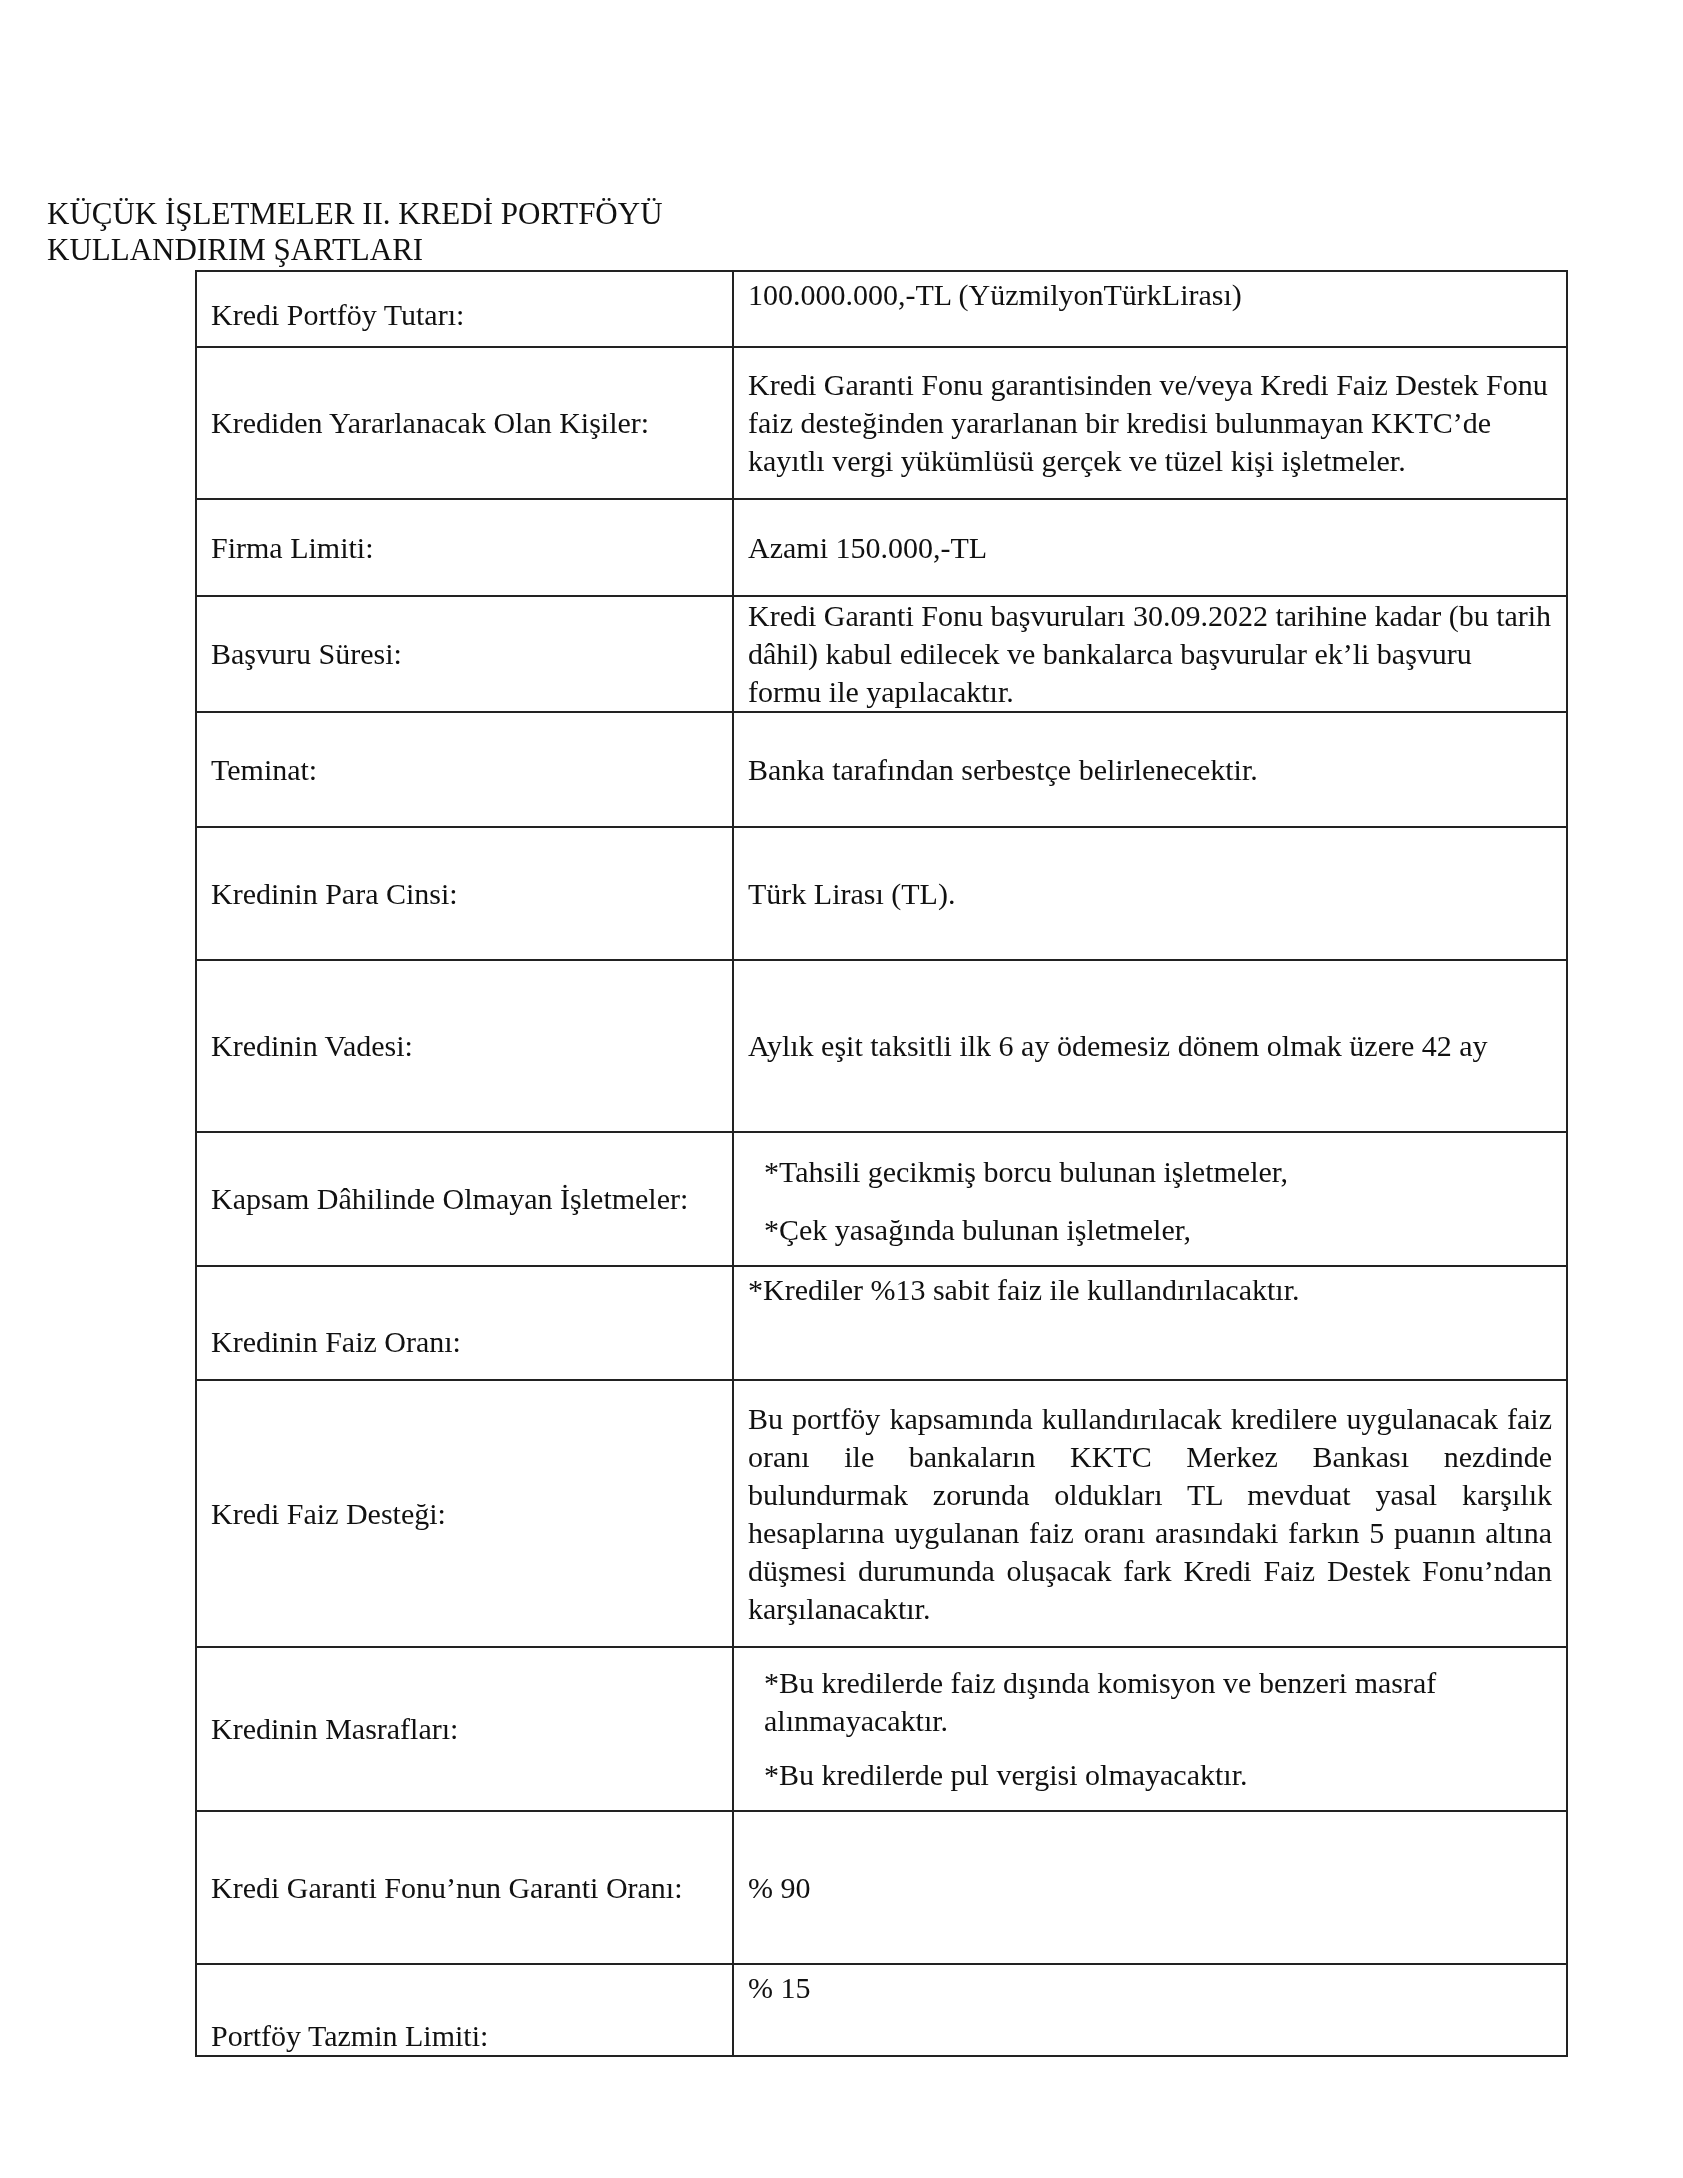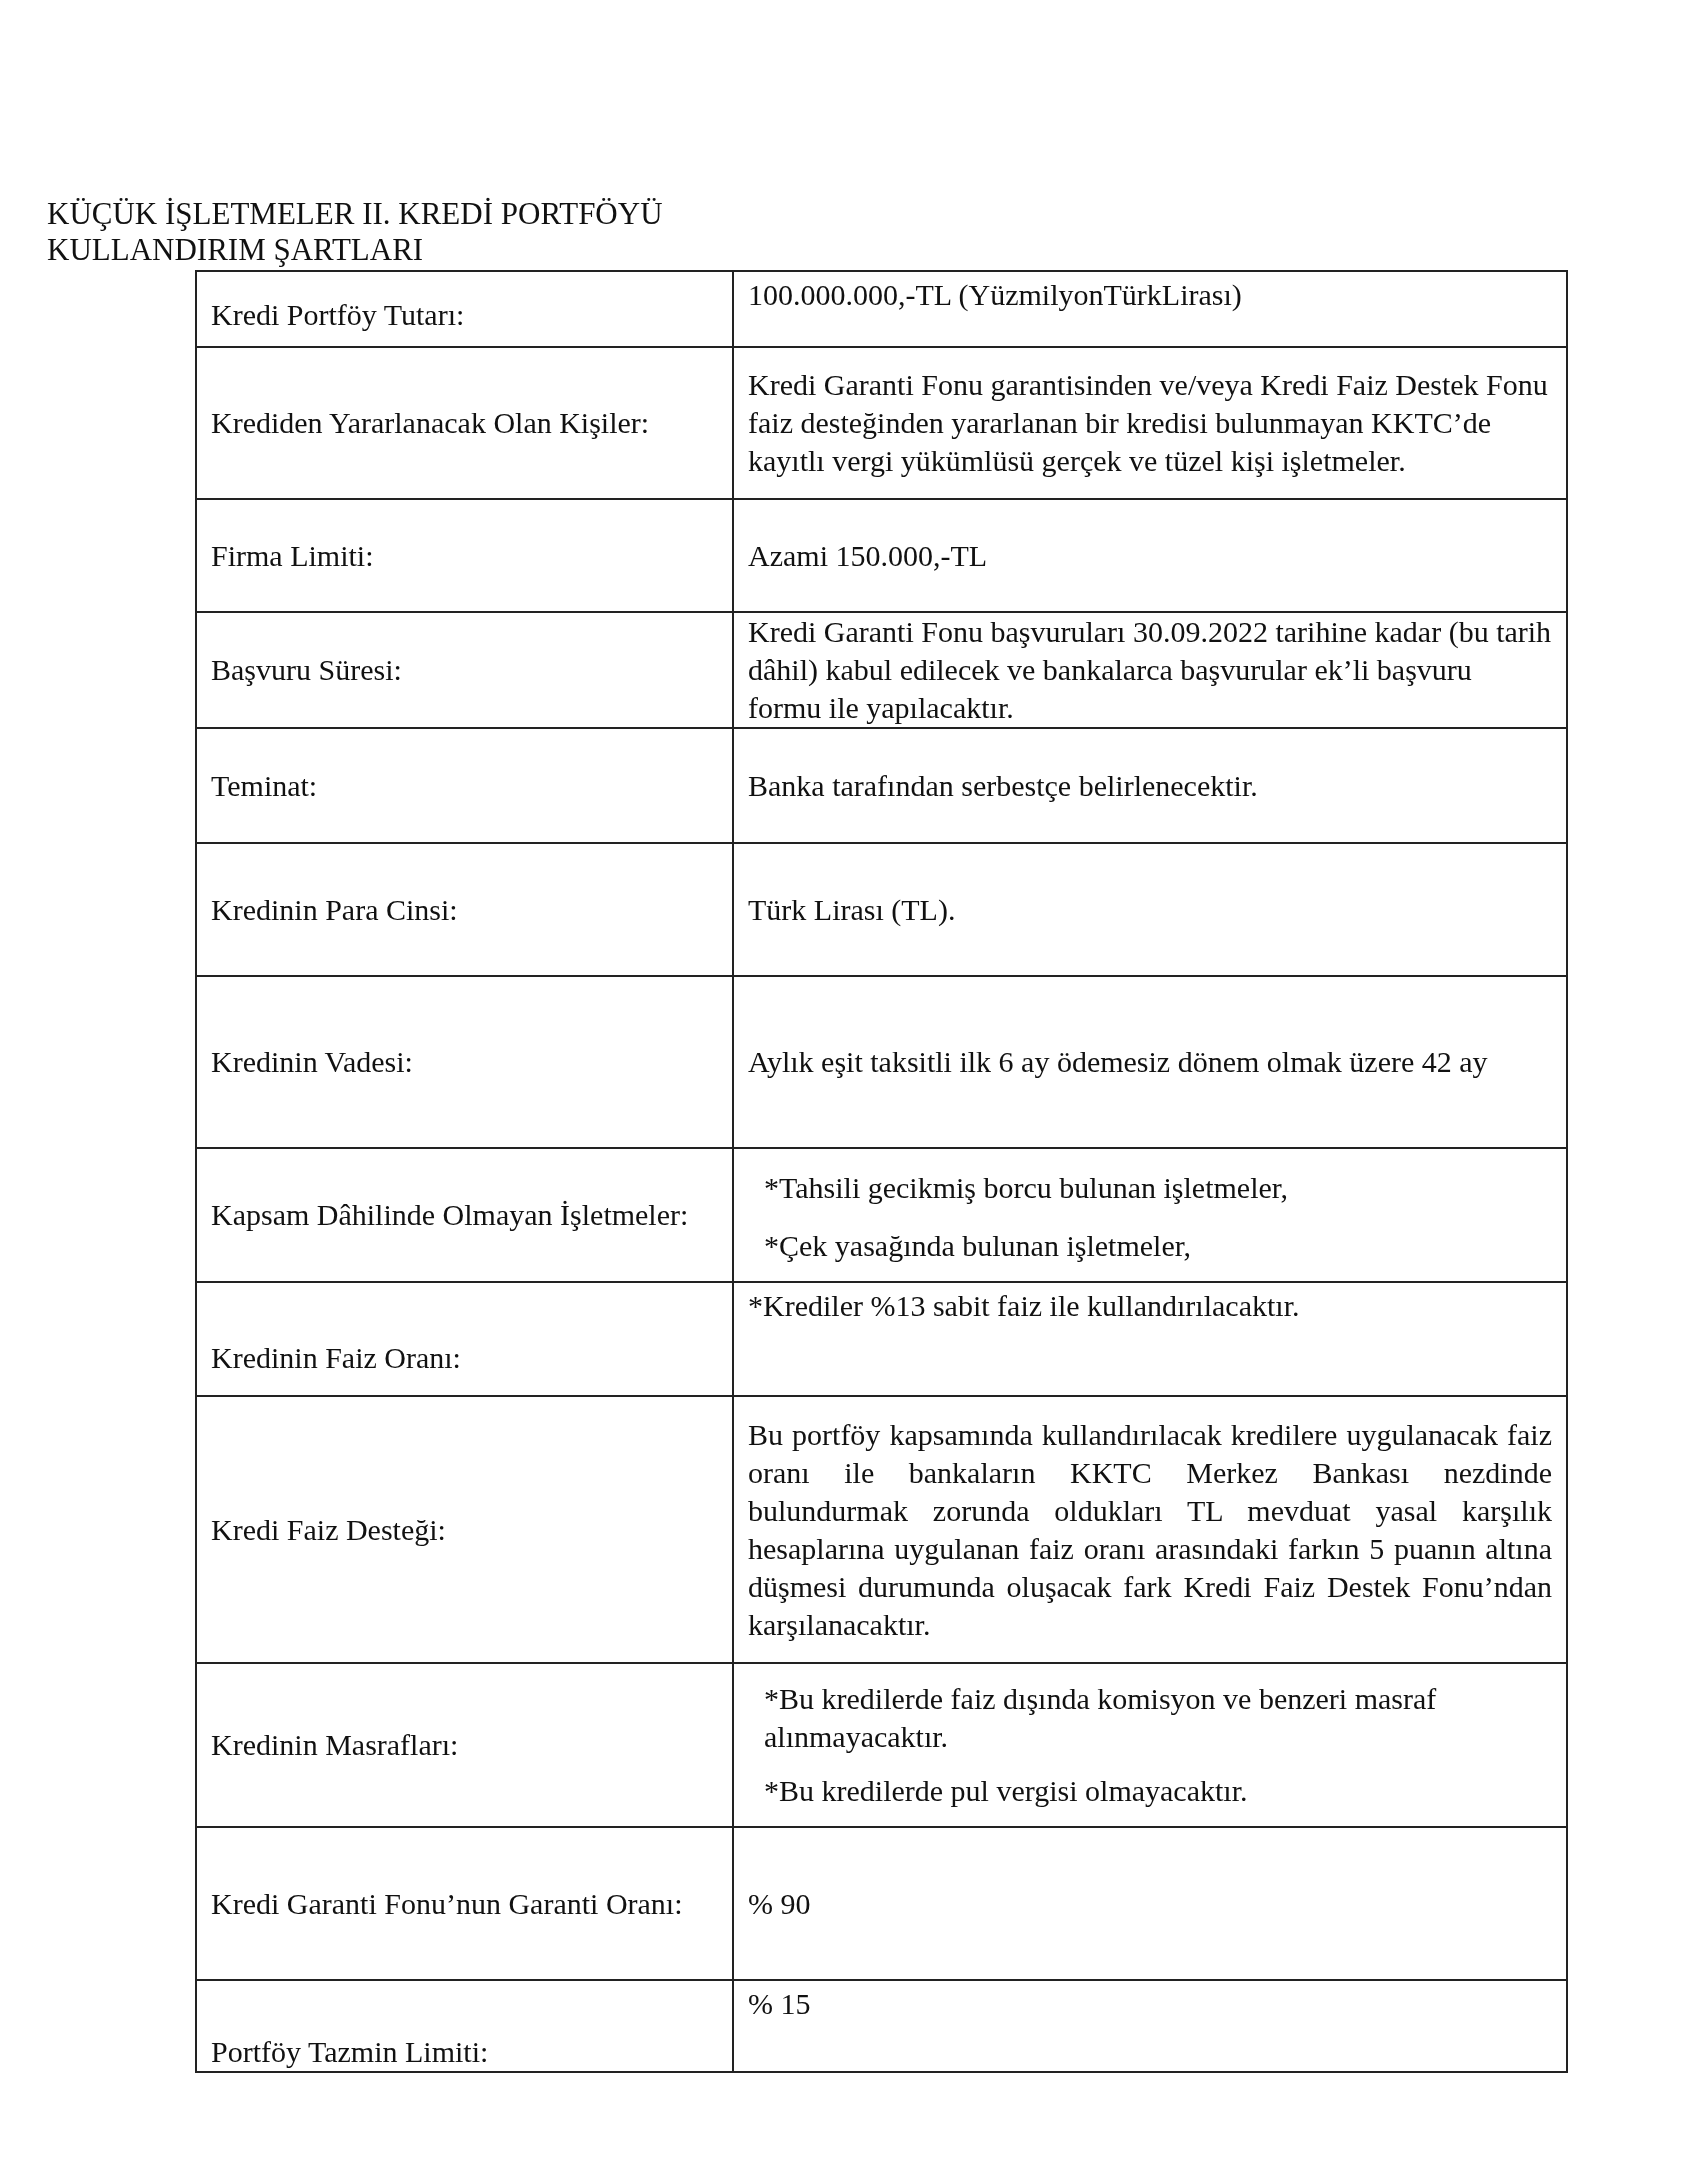--- a/index.html
+++ b/index.html
@@ -25,21 +25,21 @@
 <table class="terms">
   <tbody>
       <tr style="height:76px;">
     <td class="label" style="vertical-align:bottom;padding-bottom:12px;">Kredi Portföy Tutarı:</td>
     <td class="value top">100.000.000,-TL (YüzmilyonTürkLirası)</td>
   </tr>
   <tr style="height:152px;">
     <td class="label">Krediden Yararlanacak Olan Kişiler:</td>
     <td class="value">Kredi Garanti Fonu garantisinden ve/veya Kredi Faiz Destek Fonu faiz desteğinden yararlanan bir kredisi bulunmayan KKTC’de kayıtlı vergi yükümlüsü gerçek ve tüzel kişi işletmeler.</td>
   </tr>
-  <tr style="height:113px;">
+  <tr style="height:97px;">
     <td class="label">Firma Limiti:</td>
     <td class="value">Azami 150.000,-TL</td>
   </tr>
   <tr style="height:114px;">
     <td class="label">Başvuru Süresi:</td>
     <td class="value">Kredi Garanti Fonu başvuruları 30.09.2022 tarihine kadar (bu tarih dâhil) kabul edilecek ve bankalarca başvurular ek’li başvuru formu ile yapılacaktır.</td>
   </tr>
   <tr style="height:115px;">
     <td class="label">Teminat:</td>
     <td class="value">Banka tarafından serbestçe belirlenecektir.</td>

